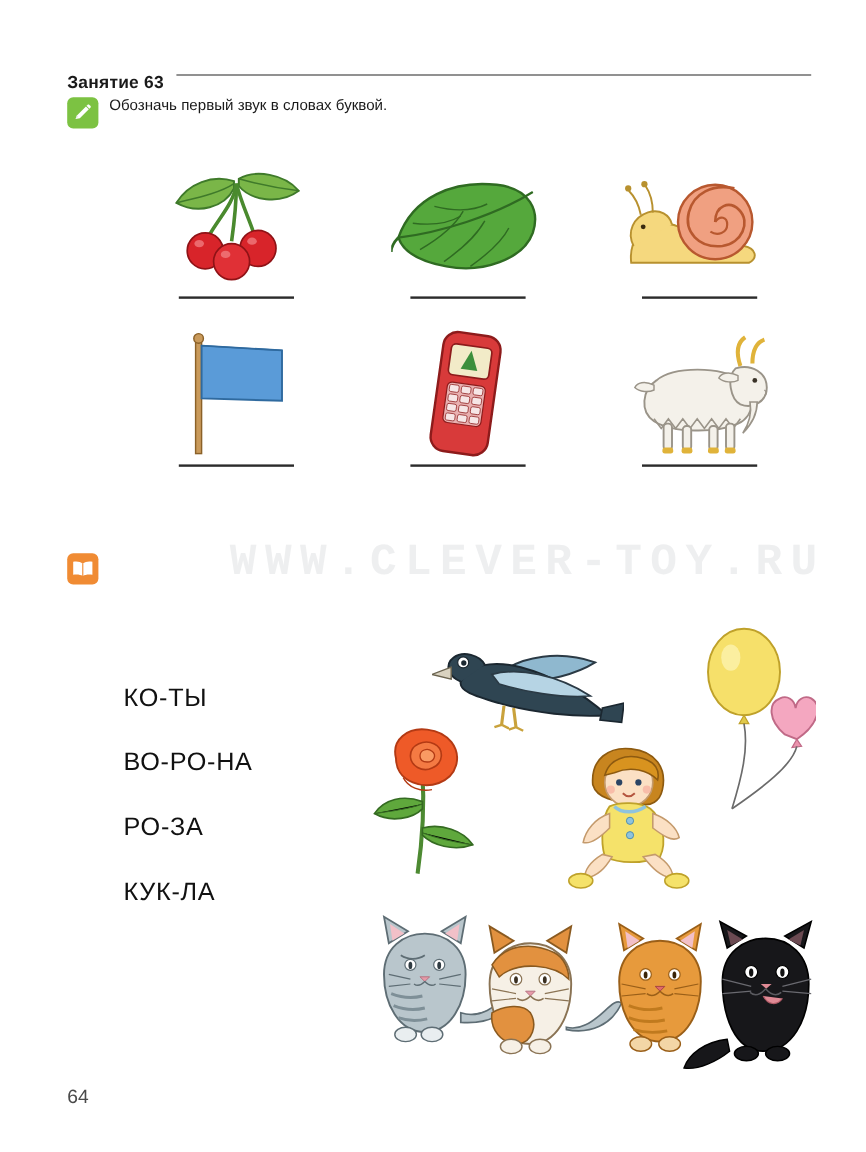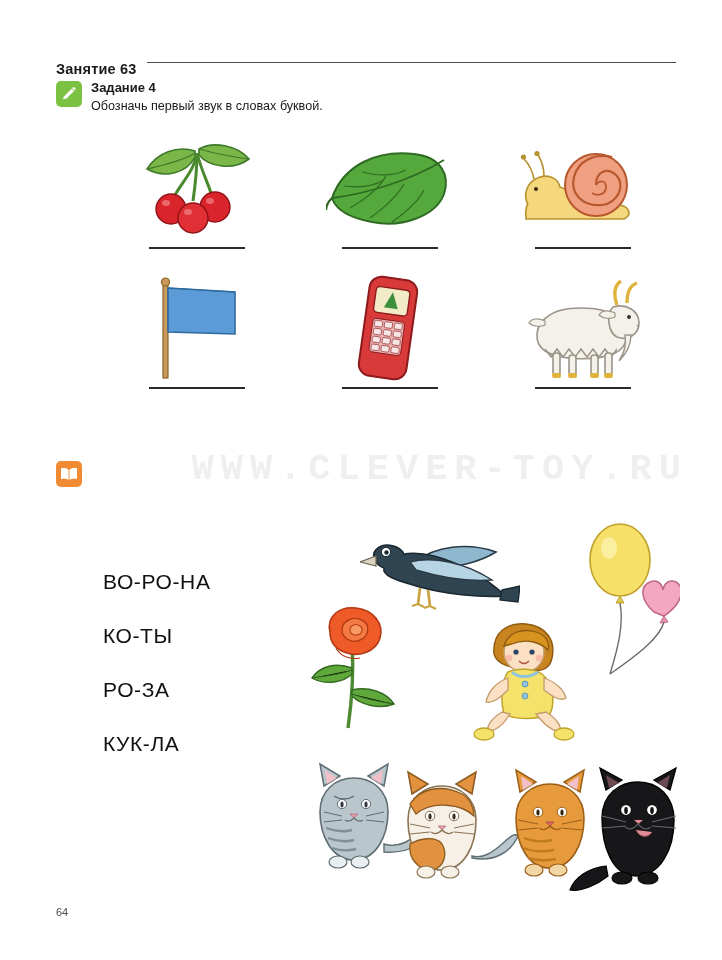--- a/index.html
+++ b/index.html
@@ -148,21 +148,21 @@
     color: rgba(120,130,140,0.13);
     pointer-events: none;
     white-space: nowrap;
     font-family: Liberation Mono, monospace;
   }
 
   
   .page-number {
     position: absolute;
     left: 56px; top: 906px;
-    font-size: 11px;
+    font-size: 16px;
     color: #4a4a4a;
   }
 </style>
 </head>
 <body>
 
 <div class="page-header">
   <span class="lesson-title">Занятие 63</span>
   <span class="rule"></span>
 </div>
@@ -170,21 +170,20 @@
 <div class="task" style="top:80px;">
   <div class="task-head">
     <div class="task-badge badge-green">
       <svg class="pencil" viewBox="0 0 16 16">
         <path d="M2 13.2 L3.1 10.2 L10.6 2.7 L13 5.1 L5.5 12.6 Z" fill="#ffffff"></path>
         <path d="M2 13.2 L3.1 10.2 L4.2 11.3 Z" fill="#e8e8e8"></path>
         <path d="M11.1 2.2 L13.5 4.6 L14.3 3.8 C14.8 3.3 14.8 2.7 14.3 2.2 L13.5 1.4 C13 0.9 12.4 0.9 11.9 1.4 Z" fill="#ffffff"></path>
       </svg>
     </div>
     <div class="task-texts">
-      <div class="task-name">Задание 4</div>
       <div class="task-desc">Обозначь первый звук в словах буквой.</div>
     </div>
   </div>
 </div>
 
 <div id="task4-grid">
 
   <div class="pic-row">
 
     <div class="pic-cell">
@@ -340,22 +339,22 @@
       <svg class="book" viewBox="0 0 18 14">
         <path d="M9 3 C7 1 4 0.6 1 1.2 L1 12 C4 11.4 7 11.8 9 13 Z" fill="#ffffff"></path>
         <path d="M9 3 C11 1 14 0.6 17 1.2 L17 12 C14 11.4 11 11.8 9 13 Z" fill="#ffffff"></path>
         <path d="M9 3 L9 13" stroke="#f08b33" stroke-width="0.9"></path>
       </svg>
     </div>
   </div>
 </div>
 
 <div id="task5-words">
+  <div class="word">КО-ТЫ</div>
   <div class="word">ВО-РО-НА</div>
-  <div class="word">КО-ТЫ</div>
   <div class="word">РО-ЗА</div>
   <div class="word">КУК-ЛА</div>
 </div>
 
 <div id="task5-art">
 
   <div class="art-abs" style="left:80px; top:8px;">
     <svg width="160" height="90" viewBox="0 0 160 90">
 
       <path d="M56 34 C74 18 108 14 136 24 C120 34 96 40 74 40 Z" fill="#8fb8cf" stroke="#2b3a45" stroke-width="1.6"></path>

